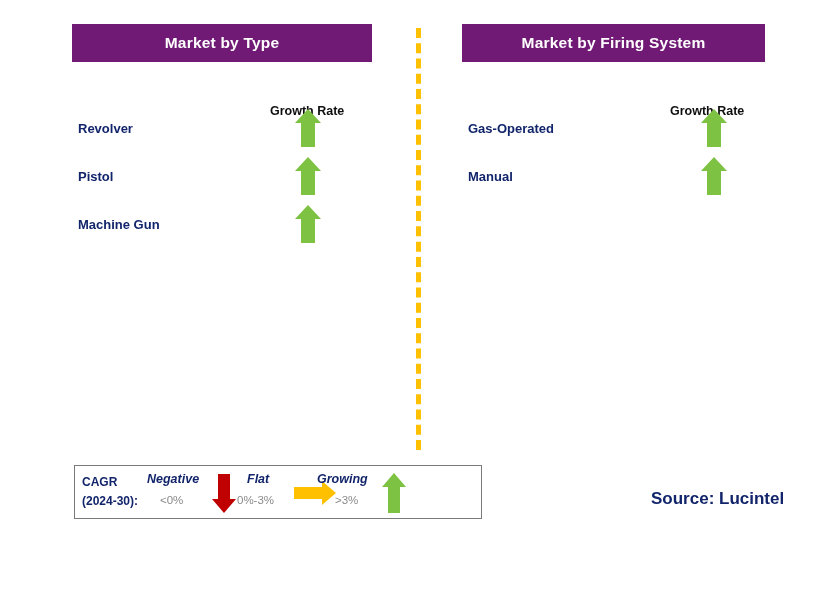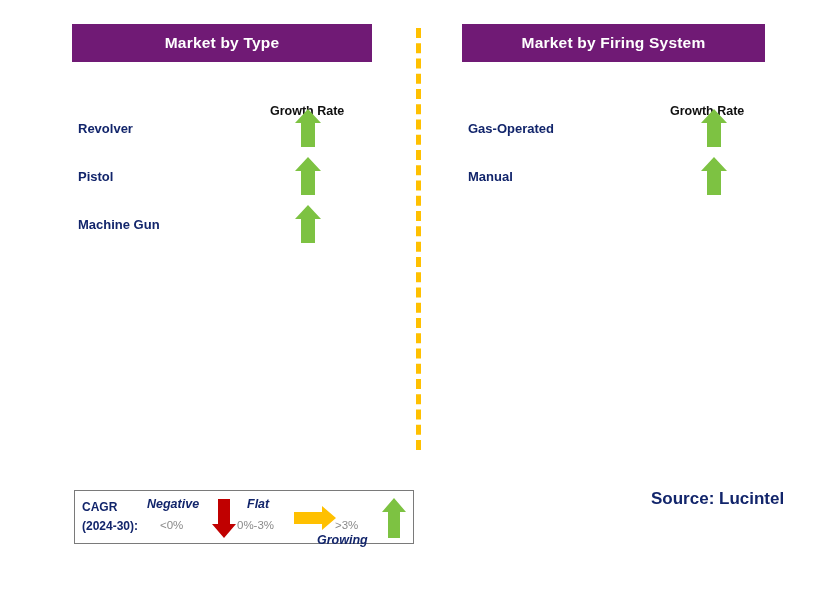--- a/index.html
+++ b/index.html
@@ -86,22 +86,22 @@
     top: 28px;
     width: 0;
     height: 422px;
     border-left: 5px dashed #ffc000;
   }
 
   
   #legend {
     position: absolute;
     left: 74px;
-    top: 490px;
-    width: 340px;
+    top: 465px;
+    width: 408px;
     height: 54px;
     border: 1px solid #7a7a7a;
     background: #ffffff;
     box-sizing: border-box;
   }
   .legend-cagr {
     position: absolute;
     left: 7px;
     top: 7px;
     font-size: 12px;
@@ -130,21 +130,21 @@
   .legend-icon { position: absolute; }
 
   #legend-negative .legend-word  { left: 72px; }
   #legend-negative .legend-range { left: 85px; }
   #legend-negative .legend-icon  { left: 136px; top: 6px; width: 26px; height: 42px; }
 
   #legend-flat .legend-word  { left: 172px; }
   #legend-flat .legend-range { left: 162px; }
   #legend-flat .legend-icon  { left: 218px; top: 14px; width: 44px; height: 26px; }
 
-  #legend-growing .legend-word  { left: 242px; margin-top: 36px; }
+  #legend-growing .legend-word  { left: 242px; }
   #legend-growing .legend-range { left: 260px; }
   #legend-growing .legend-icon  { left: 306px; top: 6px; width: 26px; height: 42px; }
 
   #source {
     position: absolute;
     left: 651px;
     top: 489px;
     font-size: 17px;
     font-weight: bold;
     color: #12256b;

